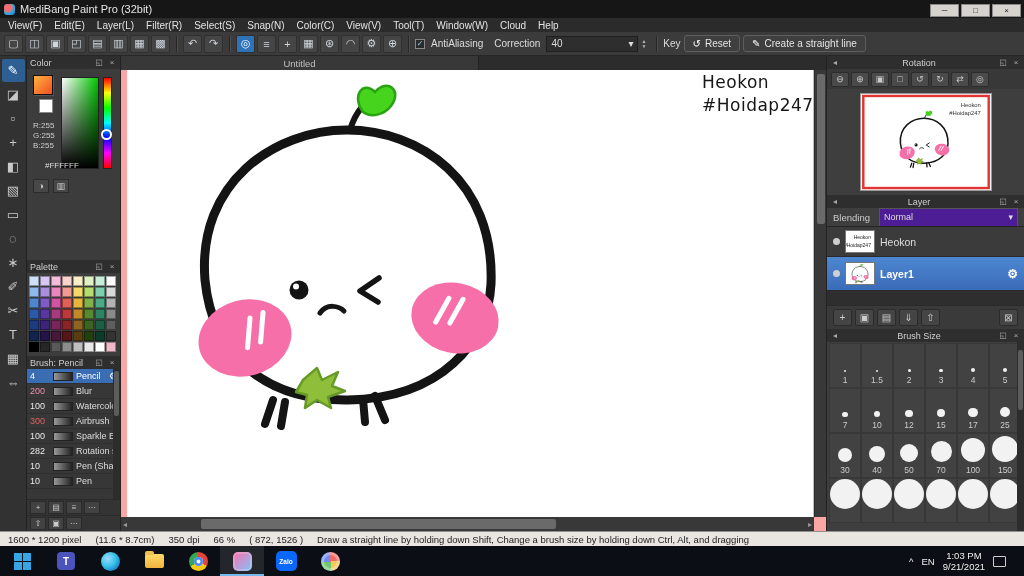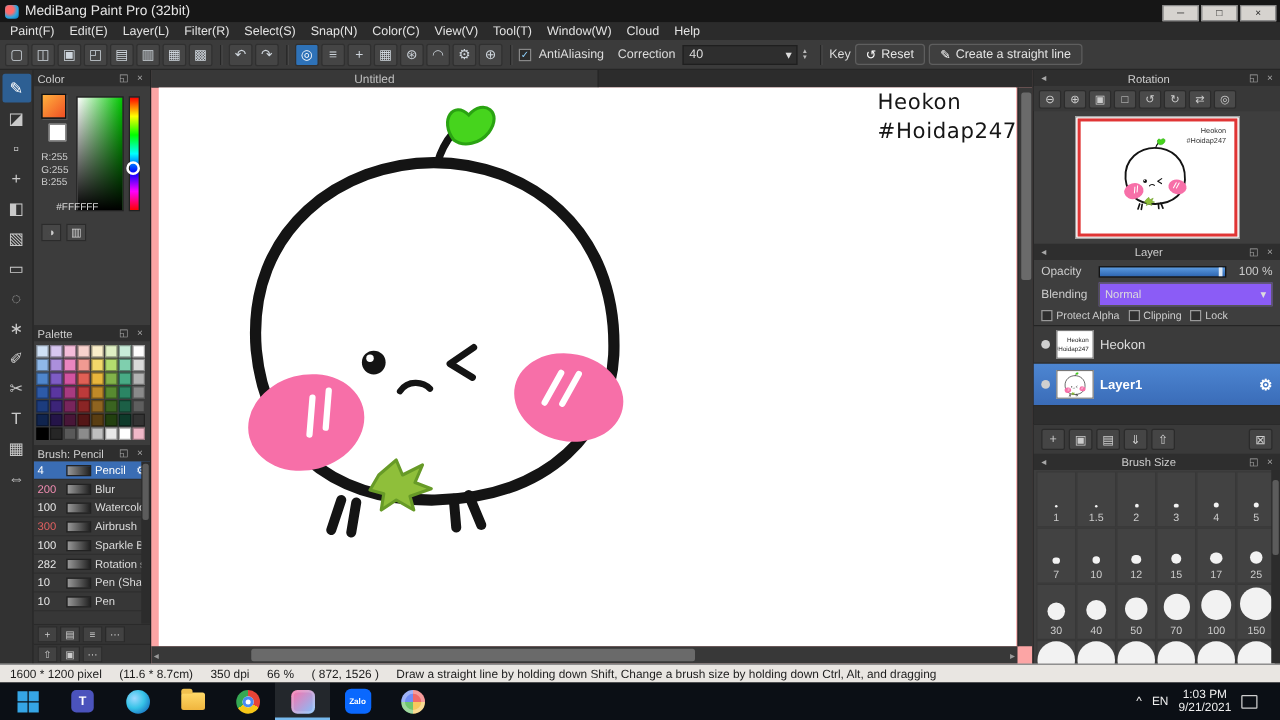--- a/index.html
+++ b/index.html
@@ -72,21 +72,21 @@
   #nav-ctl{height:20px;flex:none;display:flex;align-items:center;gap:2px;padding:0 4px;background:#383838}
   .navbtn{width:18px;height:15px;background:#4a4a4a;border:1px solid #2c2c2c;border-radius:2px;color:#ccc;font-size:9px;display:flex;align-items:center;justify-content:center}
   #nav-thumb-wrap{height:106px;flex:none;display:flex;align-items:center;justify-content:center}
   #nav-thumb{border:1px solid #999;background:#fff}
   .lrow{height:18px;flex:none;display:flex;align-items:center;gap:4px;padding:0 6px;font-size:9.5px;color:#ccc}
   .lrow .lab{width:42px;flex:none}
   .sl-track{flex:1;height:9px;background:#20242a;border:1px solid #141414;position:relative}
   .sl-fill{position:absolute;inset:0;background:linear-gradient(#5a9ae0,#2f67b2)}
   .sl-knob{position:absolute;right:2px;top:0;width:3px;height:100%;background:#dce8f5}
   .sl-val{width:33px;flex:none;text-align:right}
-  .bl-sel{flex:1;height:19px;background:#8b5cf6;border:1px solid #555;display:flex;align-items:center;justify-content:space-between;padding:0 4px;font-size:9px;color:#ddd}
+  .bl-sel{flex:1;height:19px;background:#4c1d95;border:1px solid #555;display:flex;align-items:center;justify-content:space-between;padding:0 4px;font-size:9px;color:#ddd}
   #checks-row{height:16px;flex:none;display:flex;align-items:center;gap:7px;padding:0 6px;font-size:8.5px;color:#ccc}
   .ckwrap{display:flex;align-items:center;gap:3px}
   .ck{width:9px;height:9px;border:1px solid #999;background:#2e2e2e}
   #layer-list{flex:none;background:#2e2e2e;border-top:1px solid #242424}
   .layer{height:30px;display:flex;align-items:center;gap:5px;padding:0 6px;background:#3b3b3b;border-bottom:1px solid #2a2a2a;font-size:10.5px;color:#ddd}
   .layer.sel{height:34px;background:linear-gradient(#4d86d2,#3a6cb8);color:#fff;font-weight:bold}
   .vis{width:7px;height:7px;border-radius:50%;background:#cfcfcf;flex:none}
   .lthumb{background:#fff;border:1px solid #777;flex:none}
   .lname{flex:1;white-space:nowrap;overflow:hidden}
   .lgear{font-size:12px;color:#fff}
@@ -152,21 +152,21 @@
   <span class="app-ico"></span>
   <span>MediBang Paint Pro (32bit)</span>
   <div class="wctl">
     <div class="wbtn">─</div>
     <div class="wbtn">□</div>
     <div class="wbtn">×</div>
   </div>
 </div>
 
 <div id="menubar">
-    <span class="mi">Paint(F)</span>
+    <span class="mi">View(F)</span>
     <span class="mi">Edit(E)</span>
     <span class="mi">Layer(L)</span>
     <span class="mi">Filter(R)</span>
     <span class="mi">Select(S)</span>
     <span class="mi">Snap(N)</span>
     <span class="mi">Color(C)</span>
     <span class="mi">View(V)</span>
     <span class="mi">Tool(T)</span>
     <span class="mi">Window(W)</span>
     <span class="mi">Cloud</span>
@@ -439,48 +439,26 @@
       <text x="122" y="21" text-anchor="end" font-size="6" fill="#333">#Hoidap247</text>
     </svg>
   </div>
   <div class="phead center">
     <span class="ph-ico">◂</span>
     <span class="ph-title">Layer</span>
     <span class="ph-ico">◱</span>
     <span class="ph-ico">×</span>
   </div>
   <div class="lrow">
-    <span class="lab">Opacity</span>
-    <span class="sl-track">
-        <span class="sl-fill"></span>
-        <span class="sl-knob"></span>
-      </span>
-    <span class="sl-val">100 %</span>
-  </div>
-  <div class="lrow">
     <span class="lab">Blending</span>
     <span class="bl-sel">
       <span>Normal</span>
       <span>▾</span>
     </span>
   </div>
-  <div id="checks-row">
-      <label class="ckwrap">
-        <span class="ck"></span>
-        <span>Protect Alpha</span>
-      </label>
-      <label class="ckwrap">
-        <span class="ck"></span>
-        <span>Clipping</span>
-      </label>
-      <label class="ckwrap">
-        <span class="ck"></span>
-        <span>Lock</span>
-      </label>
-    </div>
   <div id="layer-list">
     <div class="layer">
       <span class="vis"></span>
       <svg class="lthumb" width="30" height="23" viewBox="0 0 30 23">
         <rect width="30" height="23" fill="#ffffff"></rect>
         <text x="27" y="9" text-anchor="end" font-size="5.5" fill="#222">Heokon</text>
         <text x="27" y="17" text-anchor="end" font-size="5.5" fill="#222">#Hoidap247</text>
       </svg>
       <span class="lname">Heokon</span>
     </div>

